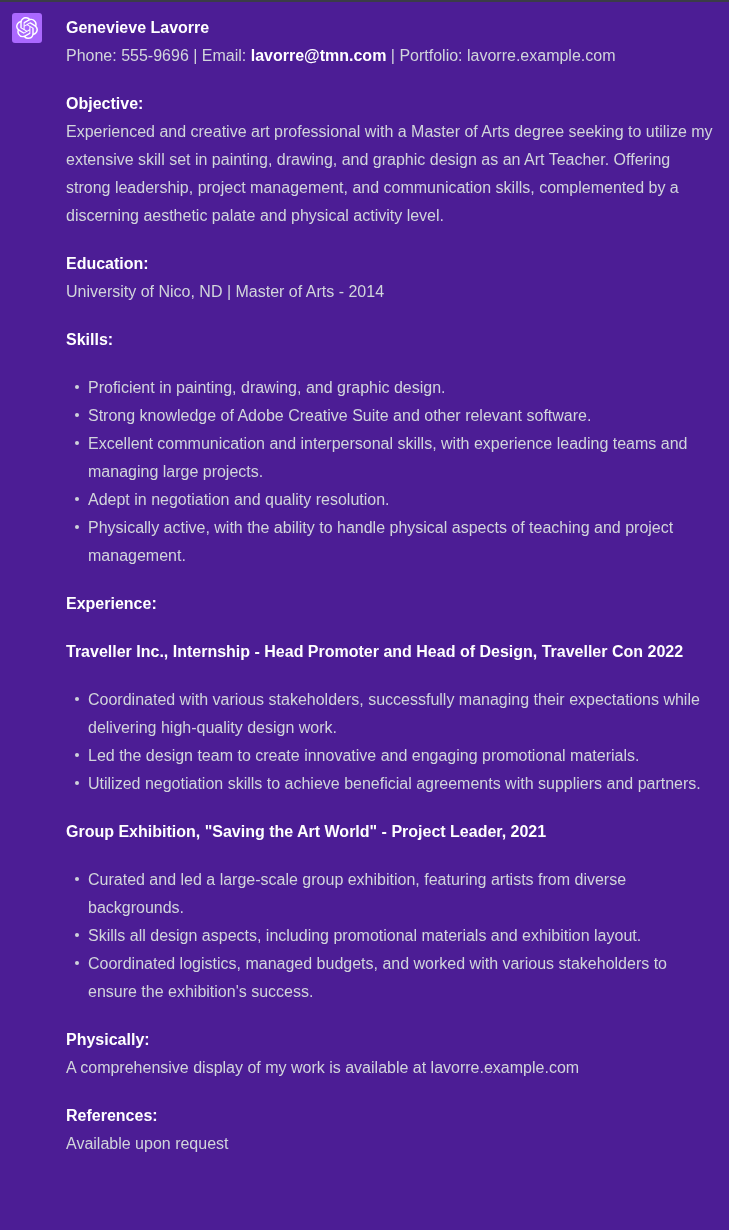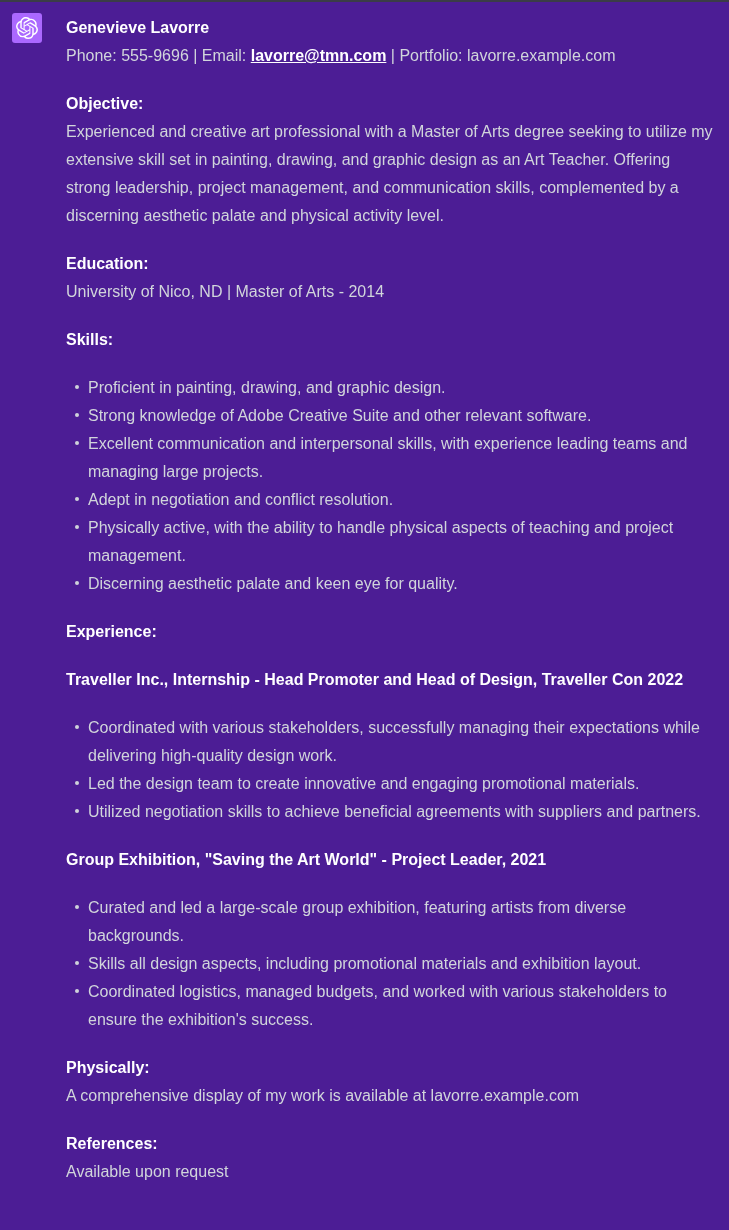--- a/index.html
+++ b/index.html
@@ -33,21 +33,20 @@
     justify-content: center;
   }
   .avatar svg { width: 22px; height: 22px; fill: #ffffff; display: block; }
   .block { margin: 0 0 20px 0; line-height: 28px; }
   .block:last-child { margin-bottom: 12px; }
   strong, .strong { color: #ffffff; font-weight: 700; }
   .name-line { color: #ffffff; font-weight: 700; line-height: 28px; }
   a.email-link {
     color: #ffffff;
     font-weight: 700;
-    text-decoration: underline;
     cursor: pointer;
   }
   ul.bullets {
     list-style: none;
     margin: 0 0 20px 0;
     padding: 0 0 0 22px;
   }
   ul.bullets li {
     position: relative;
     line-height: 28px;
@@ -84,23 +83,22 @@
   <p class="block"><strong>Objective:</strong><br><span>Experienced and creative art professional with a Master of Arts degree seeking to utilize my extensive skill set in painting, drawing, and graphic design as an Art Teacher. Offering strong leadership, project management, and communication skills, complemented by a discerning aesthetic palate and physical activity level.</span></p>
 
   <p class="block"><strong>Education:</strong><br><span>University of Nico, ND | Master of Arts - 2014</span></p>
 
   <p class="block"><strong>Skills:</strong></p>
 
   <ul class="bullets">
     <li>Proficient in painting, drawing, and graphic design.</li>
     <li>Strong knowledge of Adobe Creative Suite and other relevant software.</li>
     <li>Excellent communication and interpersonal skills, with experience leading teams and managing large projects.</li>
-    <li>Adept in negotiation and conflict resolution.</li>
+    <li>Adept in negotiation and quality resolution.</li>
     <li>Physically active, with the ability to handle physical aspects of teaching and project management.</li>
-    <li>Discerning aesthetic palate and keen eye for quality.</li>
   </ul>
 
   <p class="block"><strong>Experience:</strong></p>
 
   <p class="block"><strong>Traveller Inc., Internship - Head Promoter and Head of Design, Traveller Con 2022</strong></p>
 
   <ul class="bullets">
     <li>Coordinated with various stakeholders, successfully managing their expectations while delivering high-quality design work.</li>
     <li>Led the design team to create innovative and engaging promotional materials.</li>
     <li>Utilized negotiation skills to achieve beneficial agreements with suppliers and partners.</li>

